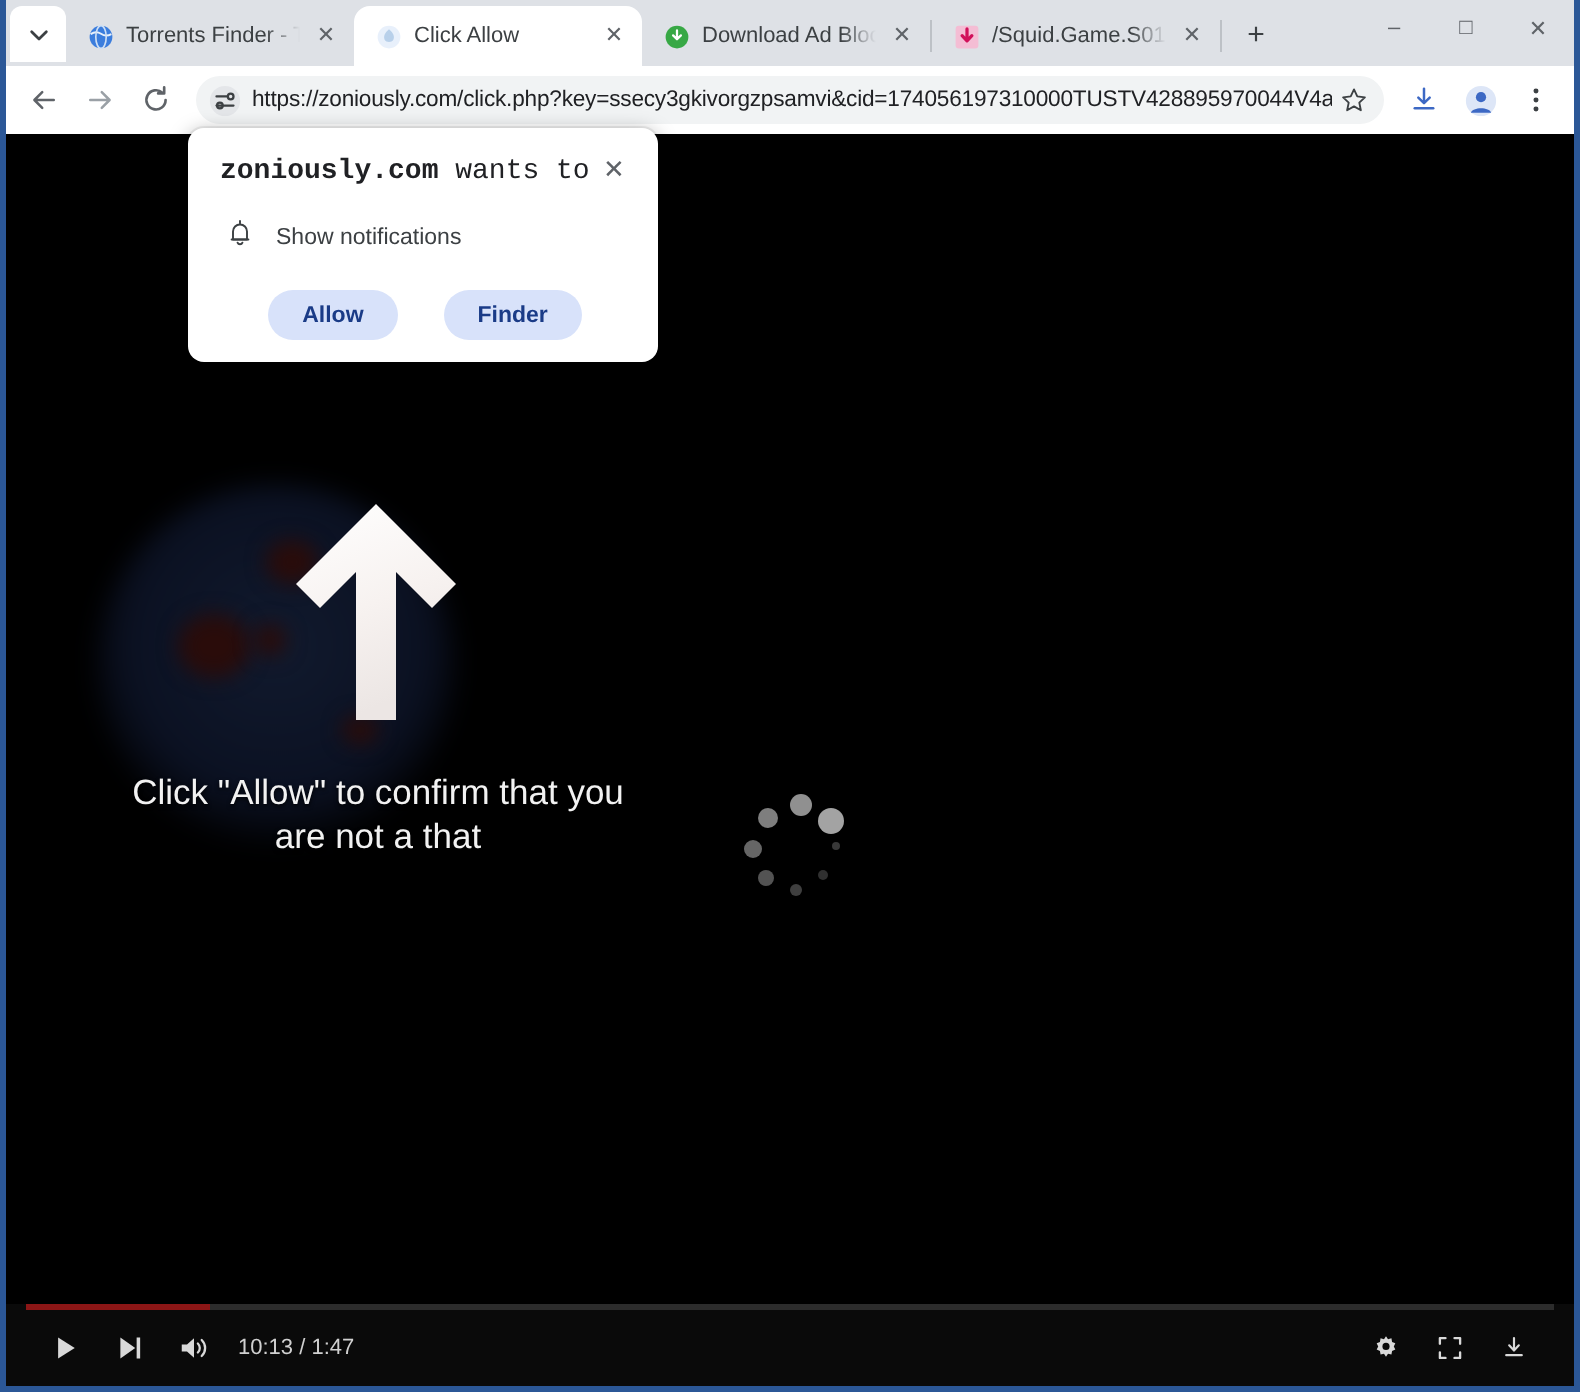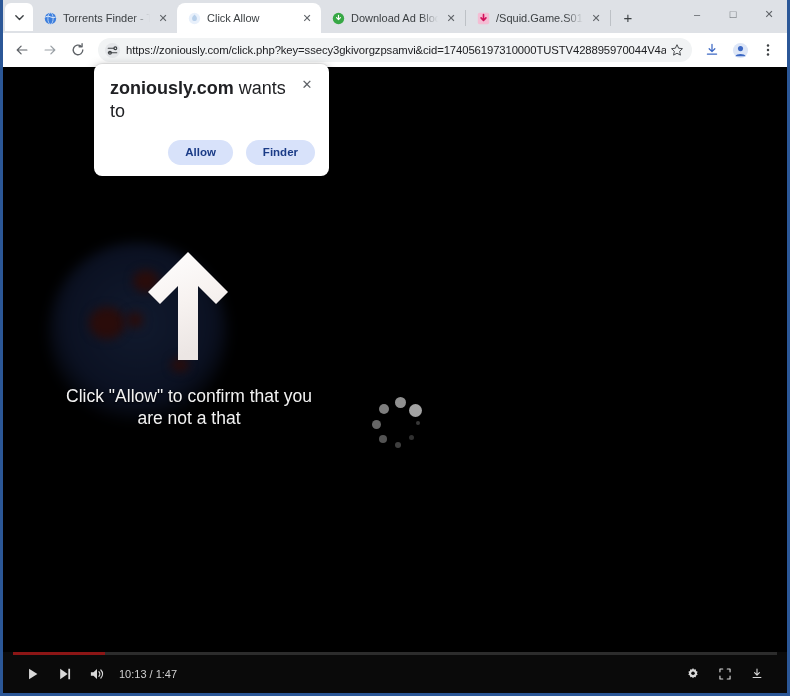--- a/index.html
+++ b/index.html
@@ -278,23 +278,24 @@
     box-shadow: 0 2px 10px rgba(0,0,0,.35), 0 0 0 1px rgba(0,0,0,.06);
     padding: 13px 14px 11px 16px;
     z-index: 30;
   }
   .perm-head {
     display: flex;
     align-items: flex-start;
   }
   .perm-title {
     flex: 1 1 auto;
-    font-size: 18px;
+    font-size: 14px;
     color: #202124;
     line-height: 1.3;
+    font-family: Liberation Mono, monospace;
   }
   .perm-title b { font-weight: bold; }
   .perm-close {
     width: 16px; height: 16px;
     flex: 0 0 16px;
     display: flex; align-items: center; justify-content: center;
     color: #5f6368;
     font-size: 13px;
     margin-top: -1px;
   }
@@ -304,22 +305,22 @@
     gap: 11px;
     margin-top: 14px;
     padding-left: 3px;
   }
   .perm-row-label {
     font-size: 11.5px;
     color: #3c4043;
   }
   .perm-actions {
     display: flex;
-    justify-content: flex-end;
-    gap: 13px;
+    justify-content: center;
+    gap: 23px;
     margin-top: 16px;
   }
   .pbtn {
     background: #d8e2fa;
     color: #1a3b87;
     border: none;
     border-radius: 14px;
     height: 25px;
     padding: 0 17px;
     font-size: 11.5px;
@@ -542,20 +543,31 @@
   </div>
 
   <div class="permdlg">
     <div class="perm-head">
       <div class="perm-title">
         <b>zoniously.com</b><span> wants to</span>
       </div>
       <div class="perm-close">✕</div>
     </div>
 
+    <div class="perm-row">
+      <span>
+        <svg width="14" height="15" viewBox="0 0 16 17">
+          <path d="M8 1.6 V3" stroke="#3c4043" stroke-width="1.1" stroke-linecap="round" fill="none"></path>
+          <path d="M4 12.2 V7.6 a4 4 0 0 1 8 0 v4.6 Z" fill="none" stroke="#3c4043" stroke-width="1.1" stroke-linejoin="round"></path>
+          <path d="M3.2 12.2 H12.8" stroke="#3c4043" stroke-width="1.1" stroke-linecap="round" fill="none"></path>
+          <path d="M6.6 14 a1.5 1.5 0 0 0 2.8 0" fill="none" stroke="#3c4043" stroke-width="1.1" stroke-linecap="round"></path>
+        </svg>
+      </span>
+      <span class="perm-row-label">Show notifications</span>
+    </div>
 
     <div class="perm-actions">
       <button class="pbtn">Allow</button>
       <button class="pbtn">Finder</button>
     </div>
   </div>
 
 </div>
 
 </body></html>

